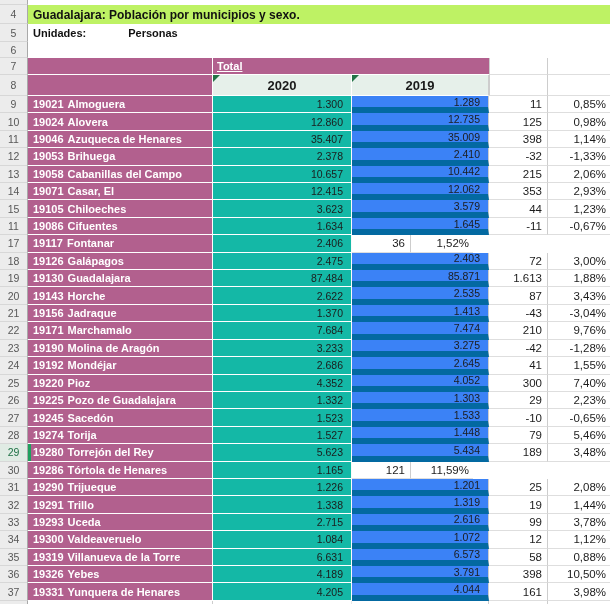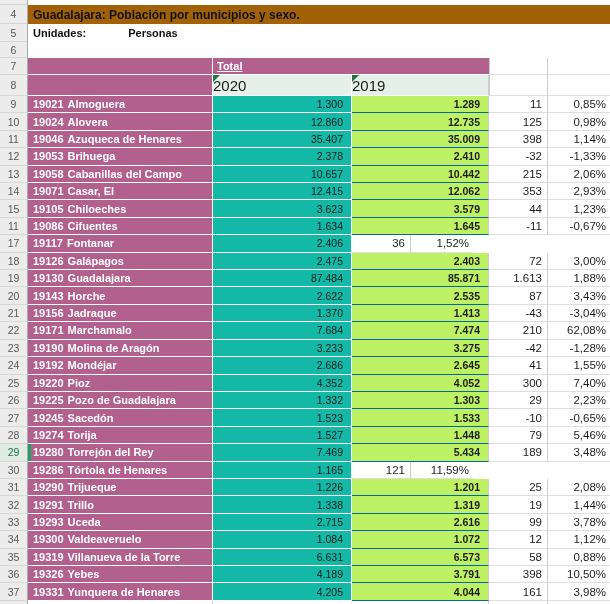--- a/index.html
+++ b/index.html
@@ -18,39 +18,40 @@
     display:flex; align-items:center; justify-content:center;
     user-select:none;
   }
   .selected .gutter { background:#e0ebe4; color:#1e7145; }
 
   
   .cell { box-sizing:border-box; display:flex; align-items:center; overflow:hidden; white-space:nowrap; }
 
   
   .blank-rest { flex:1 1 auto; background:#fff; }
-  .title-cell { flex:1 1 auto; padding-left:5px; font-weight:bold; font-size:12px; color:#111; background:#a16207; }
+  .title-cell { flex:1 1 auto; padding-left:5px; font-weight:bold; font-size:12px; color:#111; background:#bef264; }
   .units-cell { flex:1 1 auto; padding-left:5px; font-weight:bold; font-size:11px; color:#111; background:#fff; }
   .units-cell .units-value { margin-left:42px; }
 
   
   .purple { background:#b2608e; }
   .colA   { flex:0 0 185px; width:185px; border-right:1px solid #fff; border-bottom:1px solid #fff; position:relative; }
   .total-band {
     flex:0 0 276px; width:276px; background:#b2608e;
     border-bottom:1px solid #fff; color:#fff; font-weight:bold; font-size:11px;
     padding-left:4px;
     text-decoration:underline;
   }
   .hdrD { flex:0 0 59px; width:59px; background:#fff; border-left:1px solid #cdcdcd; border-right:1px solid #cdcdcd; border-bottom:1px solid #dedede; }
   .hdrE { flex:0 0 62px; width:62px; background:#fff; border-bottom:1px solid #dedede; }
 
   .year-cell {
     position:relative; background:#e6f0ea; border-bottom:1px solid #fff;
-    font-weight:normal; font-size:15px; color:#1a1a1a;
+    font-weight:bold; font-size:13px; color:#1a1a1a;
+    justify-content:center;
   }
   .yearB { flex:0 0 139px; width:139px; border-right:1px solid #fff; }
   .yearC { flex:0 0 137px; width:137px; border-right:1px solid #cdcdcd; }
   .flag {
     position:absolute; top:0; left:0; width:0; height:0;
     border-top:7px solid #217346; border-right:7px solid transparent;
   }
 
   
   .data-row { height:17.41px; }
@@ -60,21 +61,21 @@
     color:#fff; font-weight:bold; font-size:11px; padding-left:5px;
     position:relative;
   }
   .name-cell .code { margin-right:4px; }
   .selected .name-cell::before {
     content:""; position:absolute; left:0; top:0; bottom:0; width:3px;
     background:#1fa05e;
   }
   .num { justify-content:flex-end; color:#1c1c1c; }
   .cB { flex:0 0 139px; width:139px; background:#14b8a6; border-right:1px solid #fafafb; border-bottom:1px solid #fff; font-size:10.5px; padding-right:8px; }
-  .cC { flex:0 0 137px; width:137px; background:#bef264; border-right:1px solid #cdcdcd; border-bottom:1px solid #0369a1; font-size:10.5px; padding-right:8px;font-weight:bold; }
+  .cC { flex:0 0 137px; width:137px; background:#3b82f6; border-right:1px solid #cdcdcd; border-bottom:6px solid #0369a1; font-size:10.5px; padding-right:8px; }
   .cD { flex:0 0 59px;  width:59px;  background:#fff; border-right:1px solid #cdcdcd; border-bottom:1px solid #dedede; font-size:11.5px; padding-right:5px; }
   .cE { flex:0 0 62px;  width:62px;  background:#fff; border-bottom:1px solid #dedede; font-size:11.5px; padding-right:4px; }
 
   
   .sliver-top { height:5px; }
   .sliver-top .gutter { border-bottom:1px solid #d7d7d7; }
   .sliver-bottom { height:3px; }
   .sliver-bottom .cell { border-bottom:none; }
   .r4 { height:19px; }
   .r5 { height:18px; }
@@ -278,21 +279,21 @@
   </div>
       <div class="row data-row">
     <div class="gutter">22</div>
     <div class="cell name-cell">
       <span class="code">19171</span>
       <span>Marchamalo</span>
     </div>
     <div class="cell num cB">7.684</div>
     <div class="cell num cC">7.474</div>
     <div class="cell num cD">210</div>
-    <div class="cell num cE">62,08%</div>
+    <div class="cell num cE">9,76%</div>
   </div>
       <div class="row data-row">
     <div class="gutter">23</div>
     <div class="cell name-cell">
       <span class="code">19190</span>
       <span>Molina de Aragón</span>
     </div>
     <div class="cell num cB">3.233</div>
     <div class="cell num cC">3.275</div>
     <div class="cell num cD">-42</div>
@@ -352,21 +353,21 @@
     <div class="cell num cC">1.448</div>
     <div class="cell num cD">79</div>
     <div class="cell num cE">5,46%</div>
   </div>
       <div class="row data-row selected">
     <div class="gutter">29</div>
     <div class="cell name-cell">
       <span class="code">19280</span>
       <span>Torrejón del Rey</span>
     </div>
-    <div class="cell num cB">7.469</div>
+    <div class="cell num cB">5.623</div>
     <div class="cell num cC">5.434</div>
     <div class="cell num cD">189</div>
     <div class="cell num cE">3,48%</div>
   </div>
       <div class="row data-row">
     <div class="gutter">30</div>
     <div class="cell name-cell">
       <span class="code">19286</span>
       <span>Tórtola de Henares</span>
     </div>

